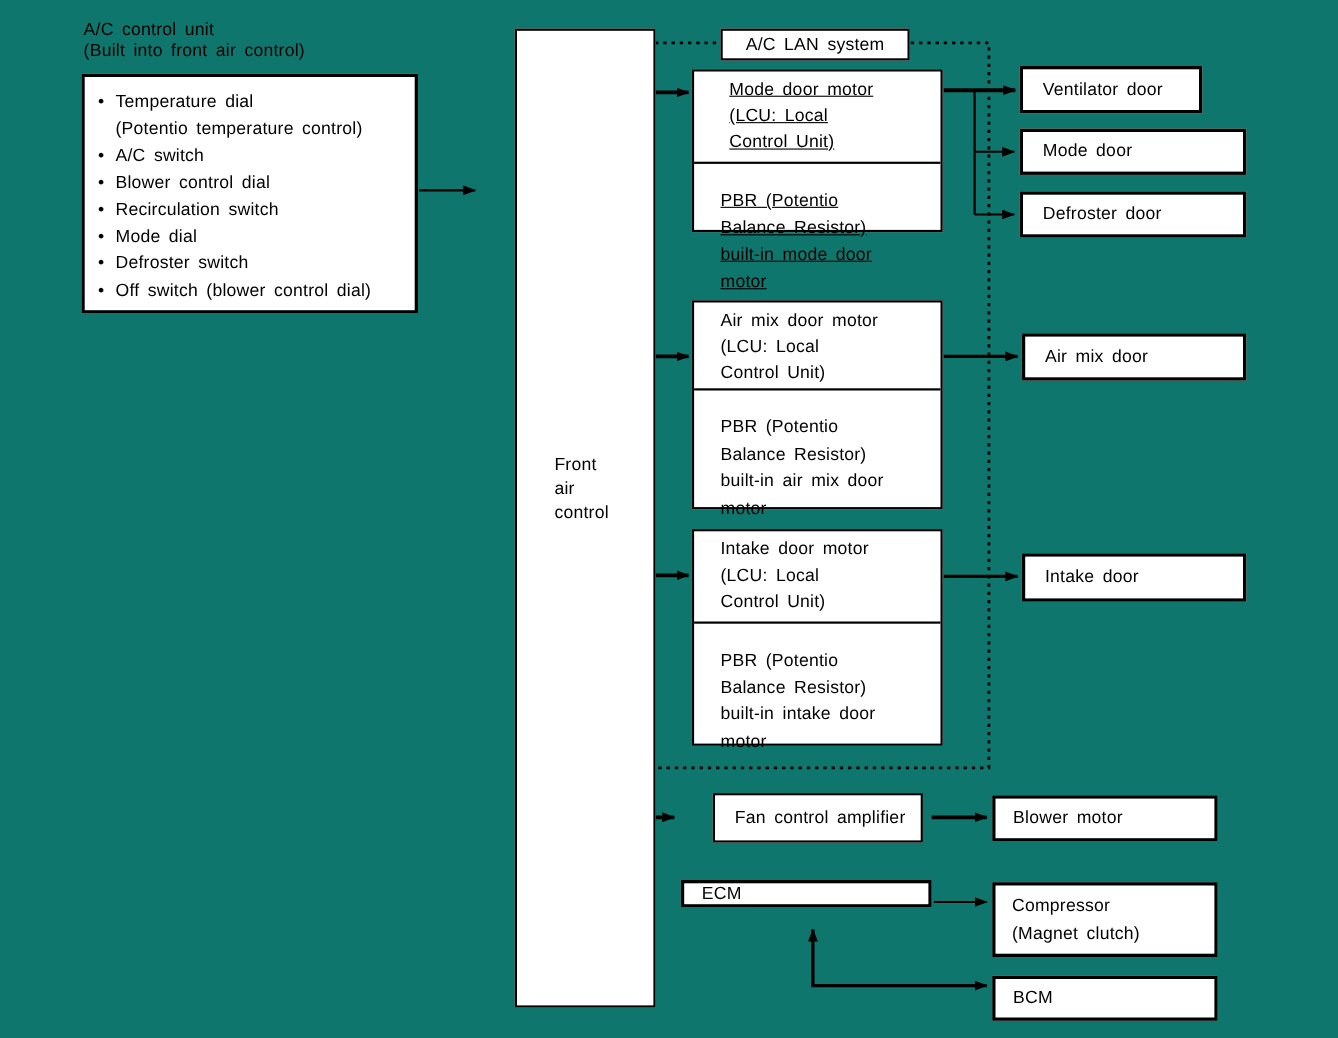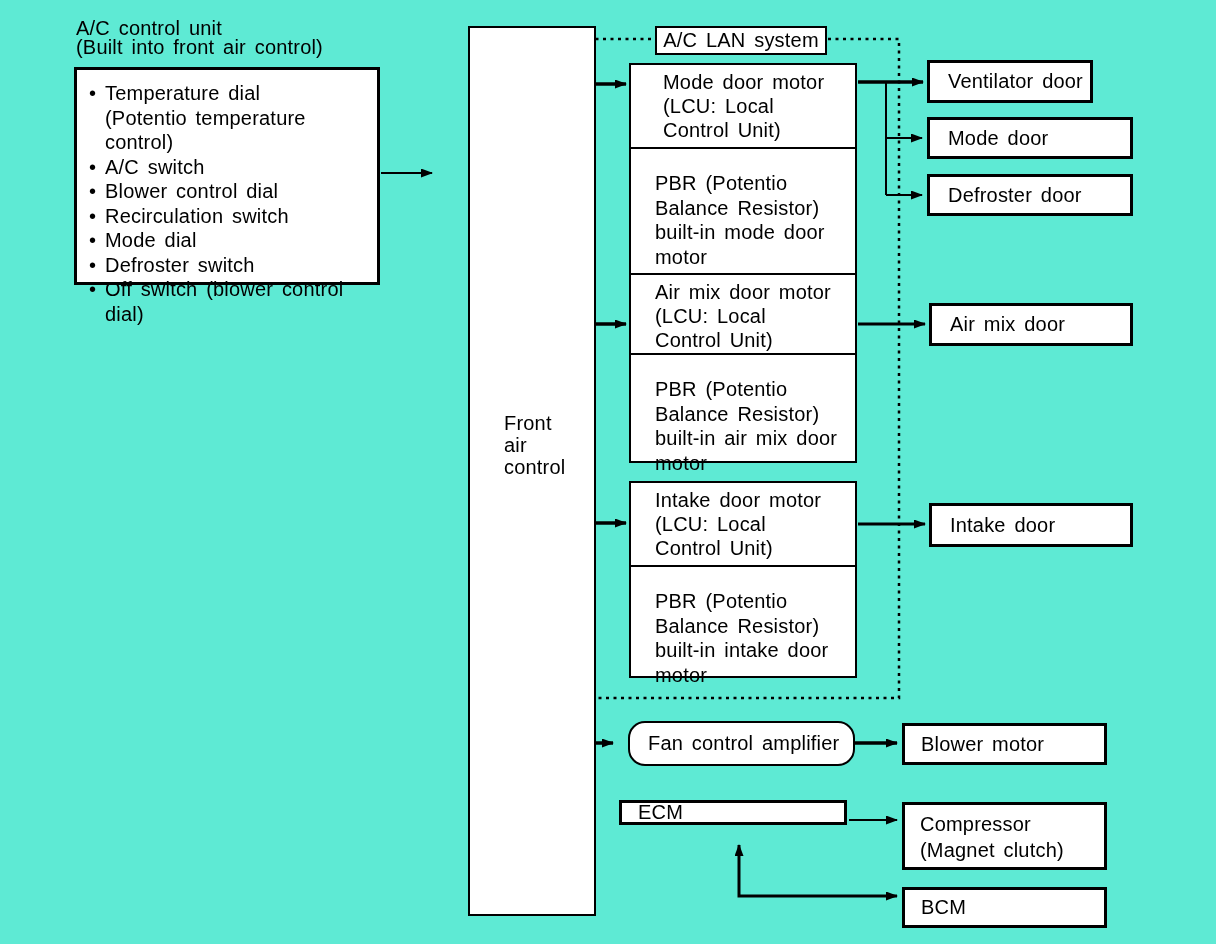--- a/index.html
+++ b/index.html
@@ -1,19 +1,19 @@
 <!DOCTYPE html>
 <html><head>
 <meta charset="utf-8">
 <style>
   html,body{margin:0;padding:0;background:#fff;}
   .canvas{
-    position:relative;width:1216px;height:944px;background:#5eead4;
+    position:relative;width:1216px;height:944px;background:#0f766e;
     font-family:"Liberation Sans","DejaVu Sans",sans-serif;color:#000;
-    font-size:20px;word-spacing:3px;letter-spacing:0.2px;overflow:hidden;
+    font-size:16px;word-spacing:3px;letter-spacing:0.2px;overflow:hidden;
   }
   .layer{position:absolute;left:0;top:0;z-index:0;}
   .box{position:absolute;background:#fff;border:2.5px solid #000;box-sizing:border-box;z-index:1;}
   .b3{border-width:3px;}
   .pre{white-space:pre-line;}
   .caption{position:absolute;z-index:1;line-height:18.5px;}
   .bullets{list-style:none;margin:0;padding:11px 4px 0 12px;line-height:24.5px;}
   .bullets li{position:relative;padding-left:16px;white-space:pre-line;}
   .bullets li::before{content:"\2022";position:absolute;left:0;top:0;}
   .fac-label{position:absolute;left:34px;top:384px;line-height:22px;}
@@ -75,21 +75,21 @@
   </div>
 
   <div class="box" style="left:436px;top:26px;width:128px;height:890px;margin-left:32px;">
     <div class="fac-label pre">Front
 air
 control</div>
   </div>
 
   <div class="box lan-title" style="left:655px;top:26px;width:172px;height:29px;border-width:2.5px;">A/C LAN system</div>
 
-  <div class="box" style="left:629px;top:63px;width:228px;height:212px;">
+  <div class="box" style="left:629px;top:63px;width:228px;height:148px;text-decoration:underline;">
     <div class="gtop pre" style="height:84px;padding-left:32px;">Mode door motor
 (LCU: Local
 Control Unit)</div>
     <div class="gbot pre">PBR (Potentio
 Balance Resistor)
 built-in mode door
 motor</div>
   </div>
 
   <div class="box" style="left:629px;top:273px;width:228px;height:190px;">
@@ -111,21 +111,21 @@
 built-in intake door
 motor</div>
   </div>
 
   <div class="box b3 doorbox" style="left:927px;top:60px;width:166px;height:43px;">Ventilator door</div>
   <div class="box b3 doorbox" style="left:927px;top:117px;width:206px;height:42px;">Mode door</div>
   <div class="box b3 doorbox" style="left:927px;top:174px;width:206px;height:42px;">Defroster door</div>
   <div class="box b3 doorbox" style="left:929px;top:303px;width:204px;height:43px;">Air mix door</div>
   <div class="box b3 doorbox" style="left:929px;top:503px;width:204px;height:44px;">Intake door</div>
 
-  <div class="box doorbox" style="left:628px;top:721px;width:227px;height:45px;border-radius:17px;">Fan control amplifier</div>
+  <div class="box doorbox" style="left:648px;top:721px;width:191px;height:45px;">Fan control amplifier</div>
   <div class="box b3 doorbox" style="left:902px;top:723px;width:205px;height:42px;padding-left:16px;">Blower motor</div>
 
   <div class="box b3 doorbox" style="left:619px;top:800px;width:228px;height:25px;padding-left:16px;">ECM</div>
   <div class="box b3 twoline pre" style="left:902px;top:786px;width:205px;height:68px;">Compressor
 (Magnet clutch)</div>
   <div class="box b3 doorbox" style="left:902px;top:876px;width:205px;height:41px;padding-left:16px;margin-top:11px;">BCM</div>
 
 </div>
 
 </body></html>

